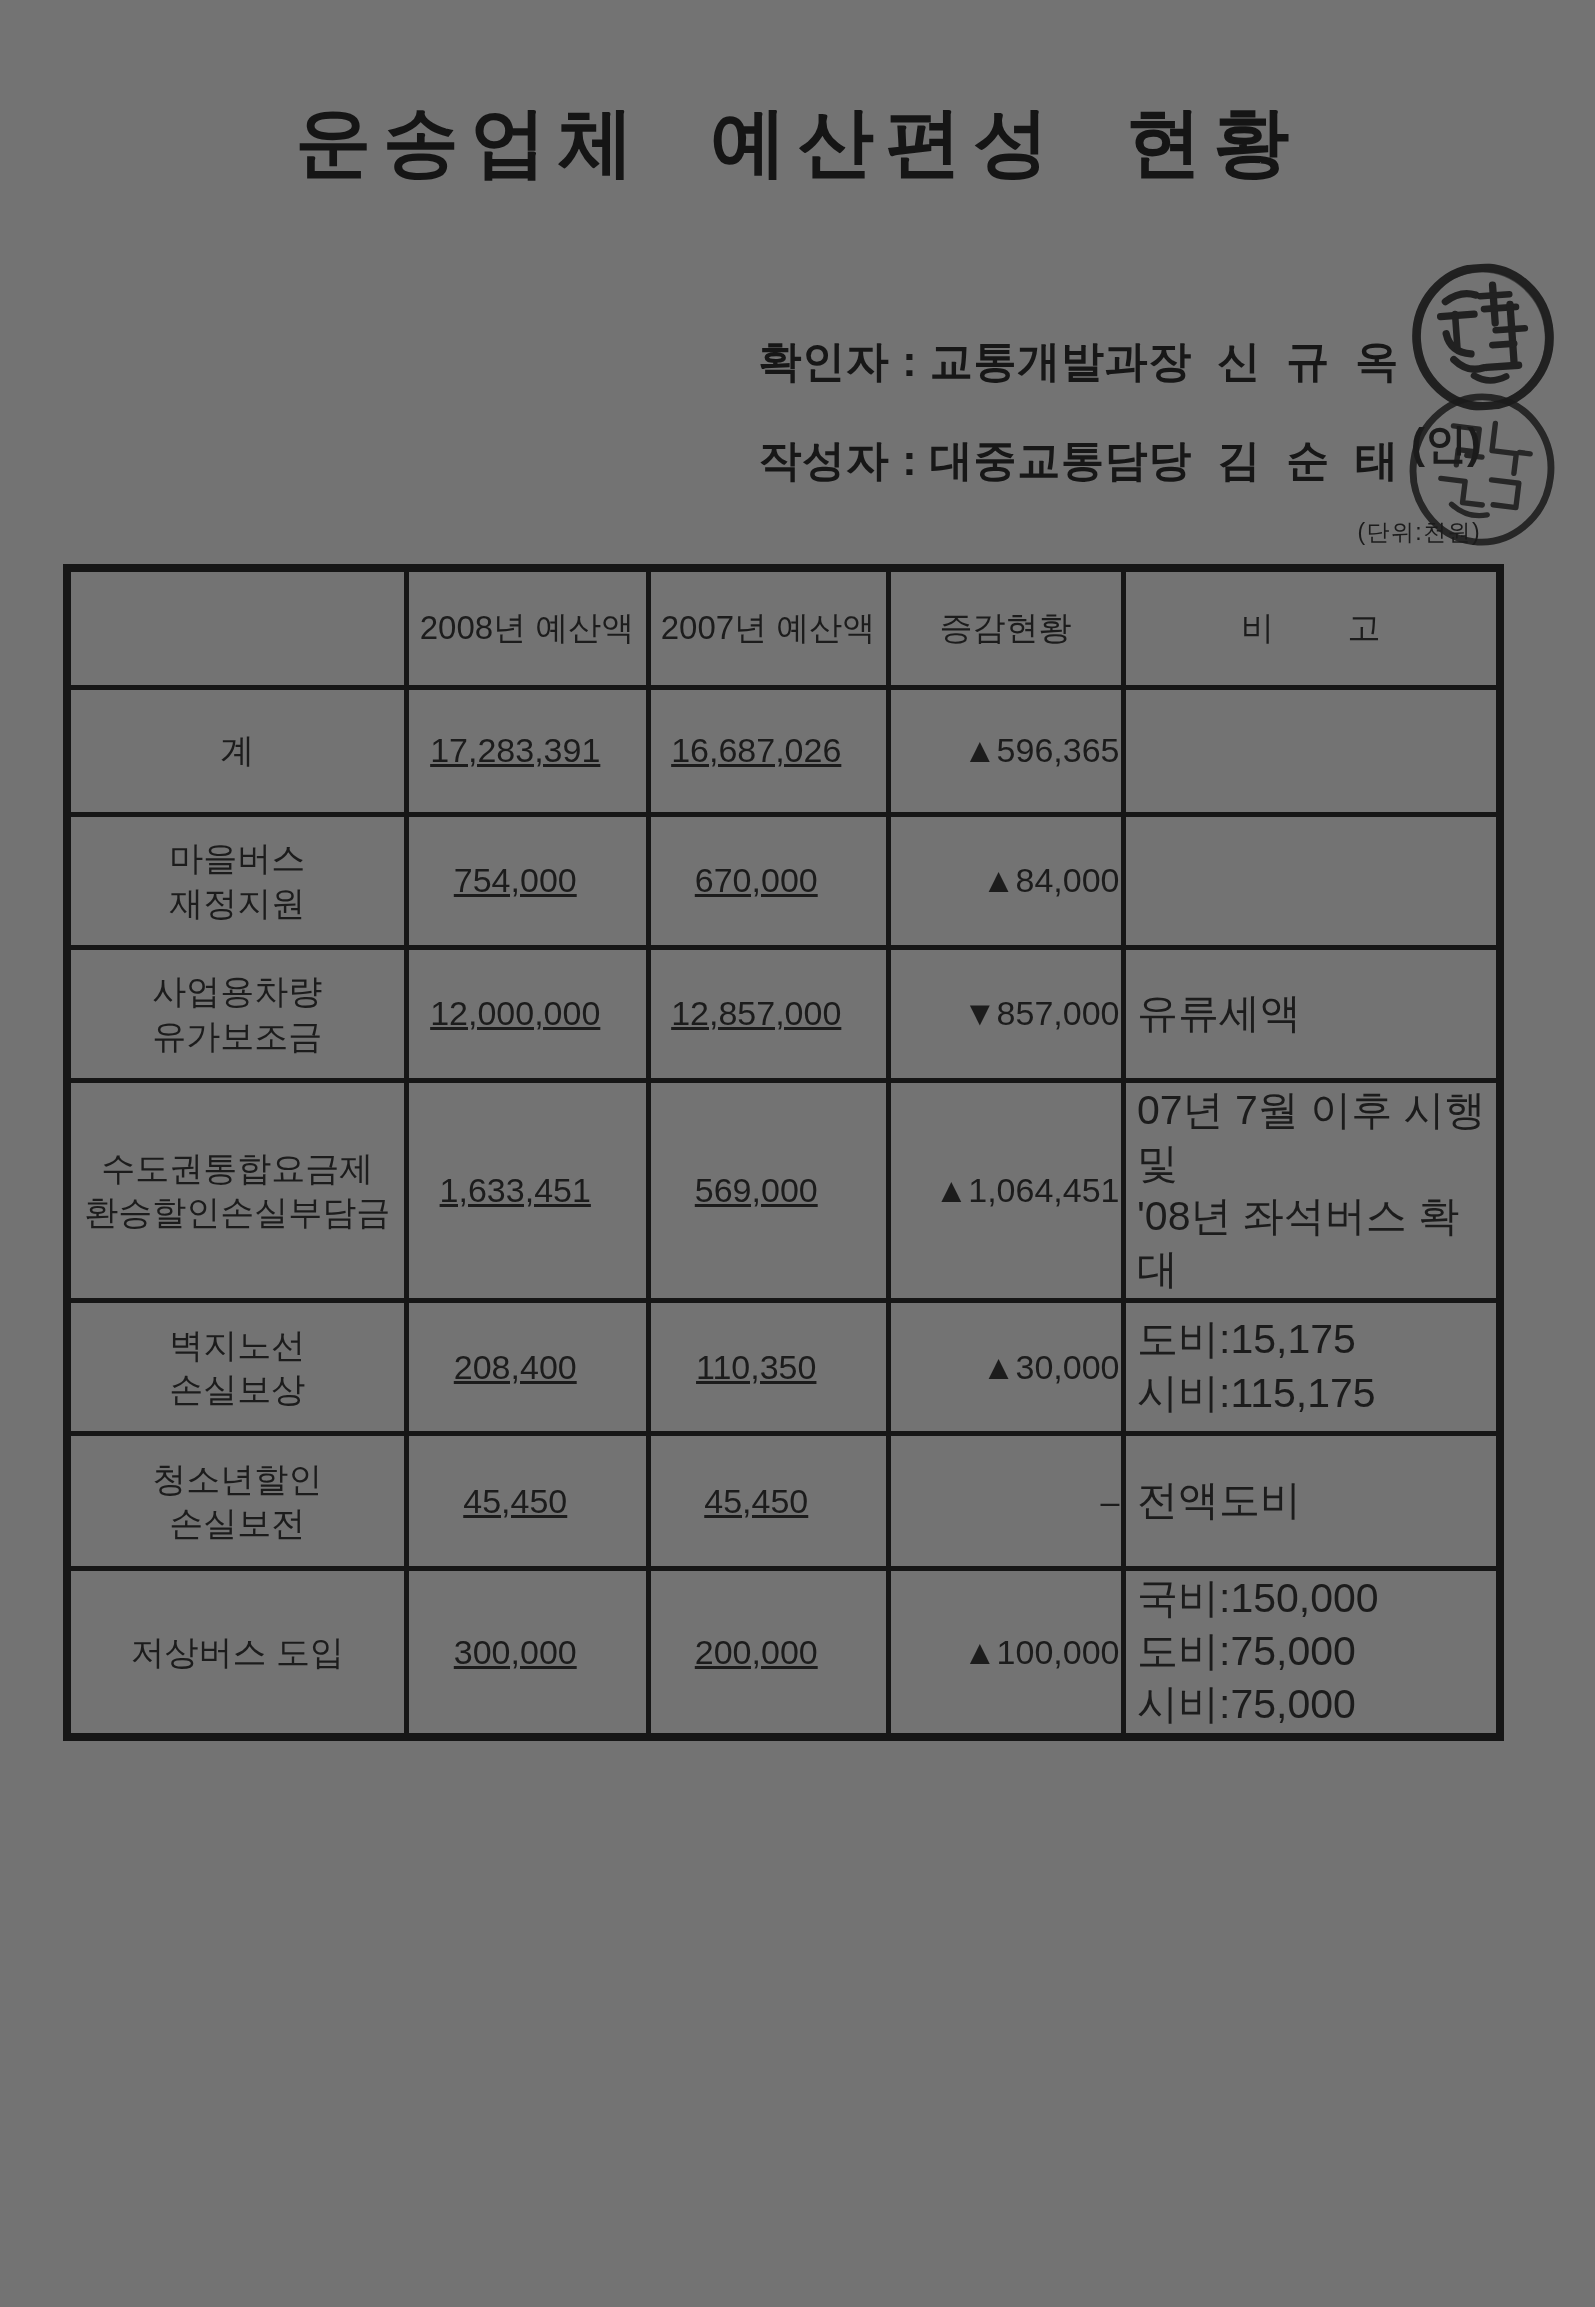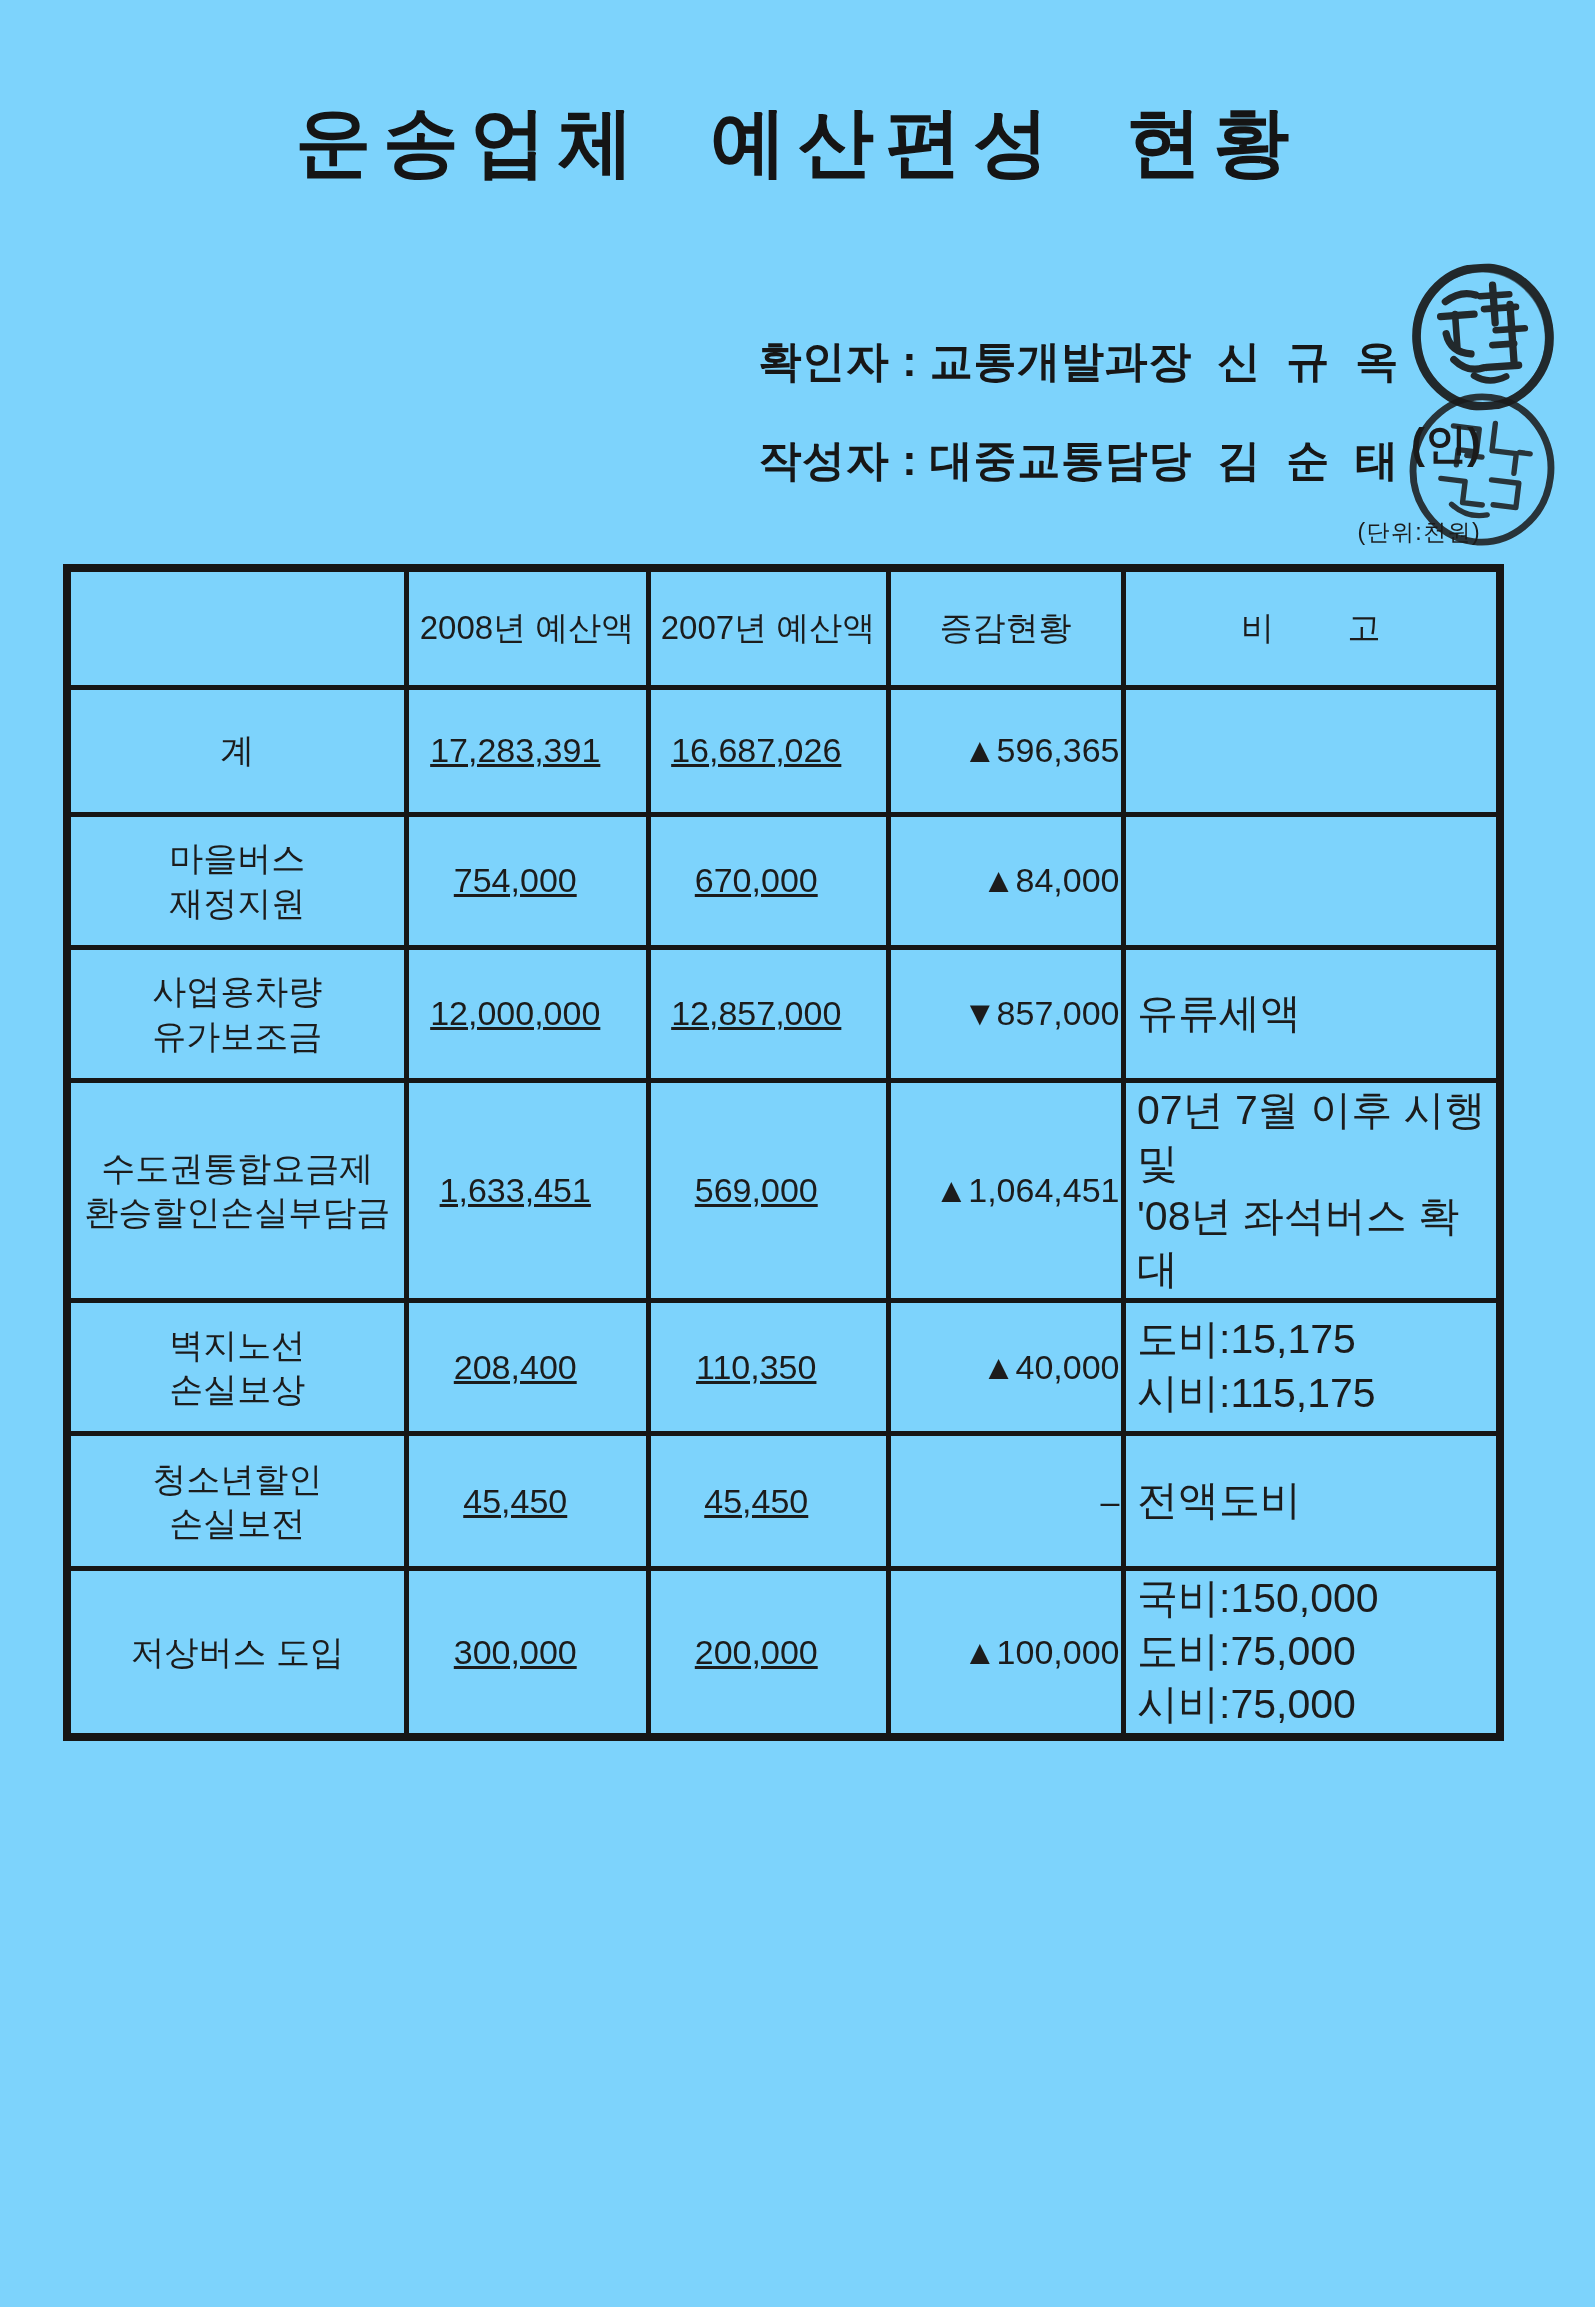--- a/index.html
+++ b/index.html
@@ -1,19 +1,19 @@
 <!DOCTYPE html>
 <html style="font-size:11.5px"><head>
 <meta charset="utf-8">
 <style>
   html,body { margin:0; padding:0; background:#d8d6d2; }
   .page {
     position:relative;
     width:1596px; height:2307px;
-    background:#7dd3fc;
+    background:#737373;
     font-family:"Liberation Sans","DejaVu Sans",sans-serif;
     color:#1b1b1b;
     overflow:hidden;
   }
   .doc-title {
     position:absolute; top:92px; left:0; width:100%;
     text-align:center;
     font-size:76px; font-weight:700;
     letter-spacing:11.5px;
     white-space:pre;
@@ -161,21 +161,21 @@
         <td class="cell-num">569,000</td>
         <td class="cell-chg">▲1,064,451</td>
         <td class="cell-note pre">07년 7월 이후 시행 및
 '08년 좌석버스 확대</td>
       </tr>
       <tr class="r-5">
         <td class="cell-item pre">벽지노선
 손실보상</td>
         <td class="cell-num">208,400</td>
         <td class="cell-num">110,350</td>
-        <td class="cell-chg">▲40,000</td>
+        <td class="cell-chg">▲30,000</td>
         <td class="cell-note pre">도비:15,175
 시비:115,175</td>
       </tr>
       <tr class="r-6">
         <td class="cell-item pre">청소년할인
 손실보전</td>
         <td class="cell-num">45,450</td>
         <td class="cell-num">45,450</td>
         <td class="cell-chg">–</td>
         <td class="cell-note pre">전액도비</td>

